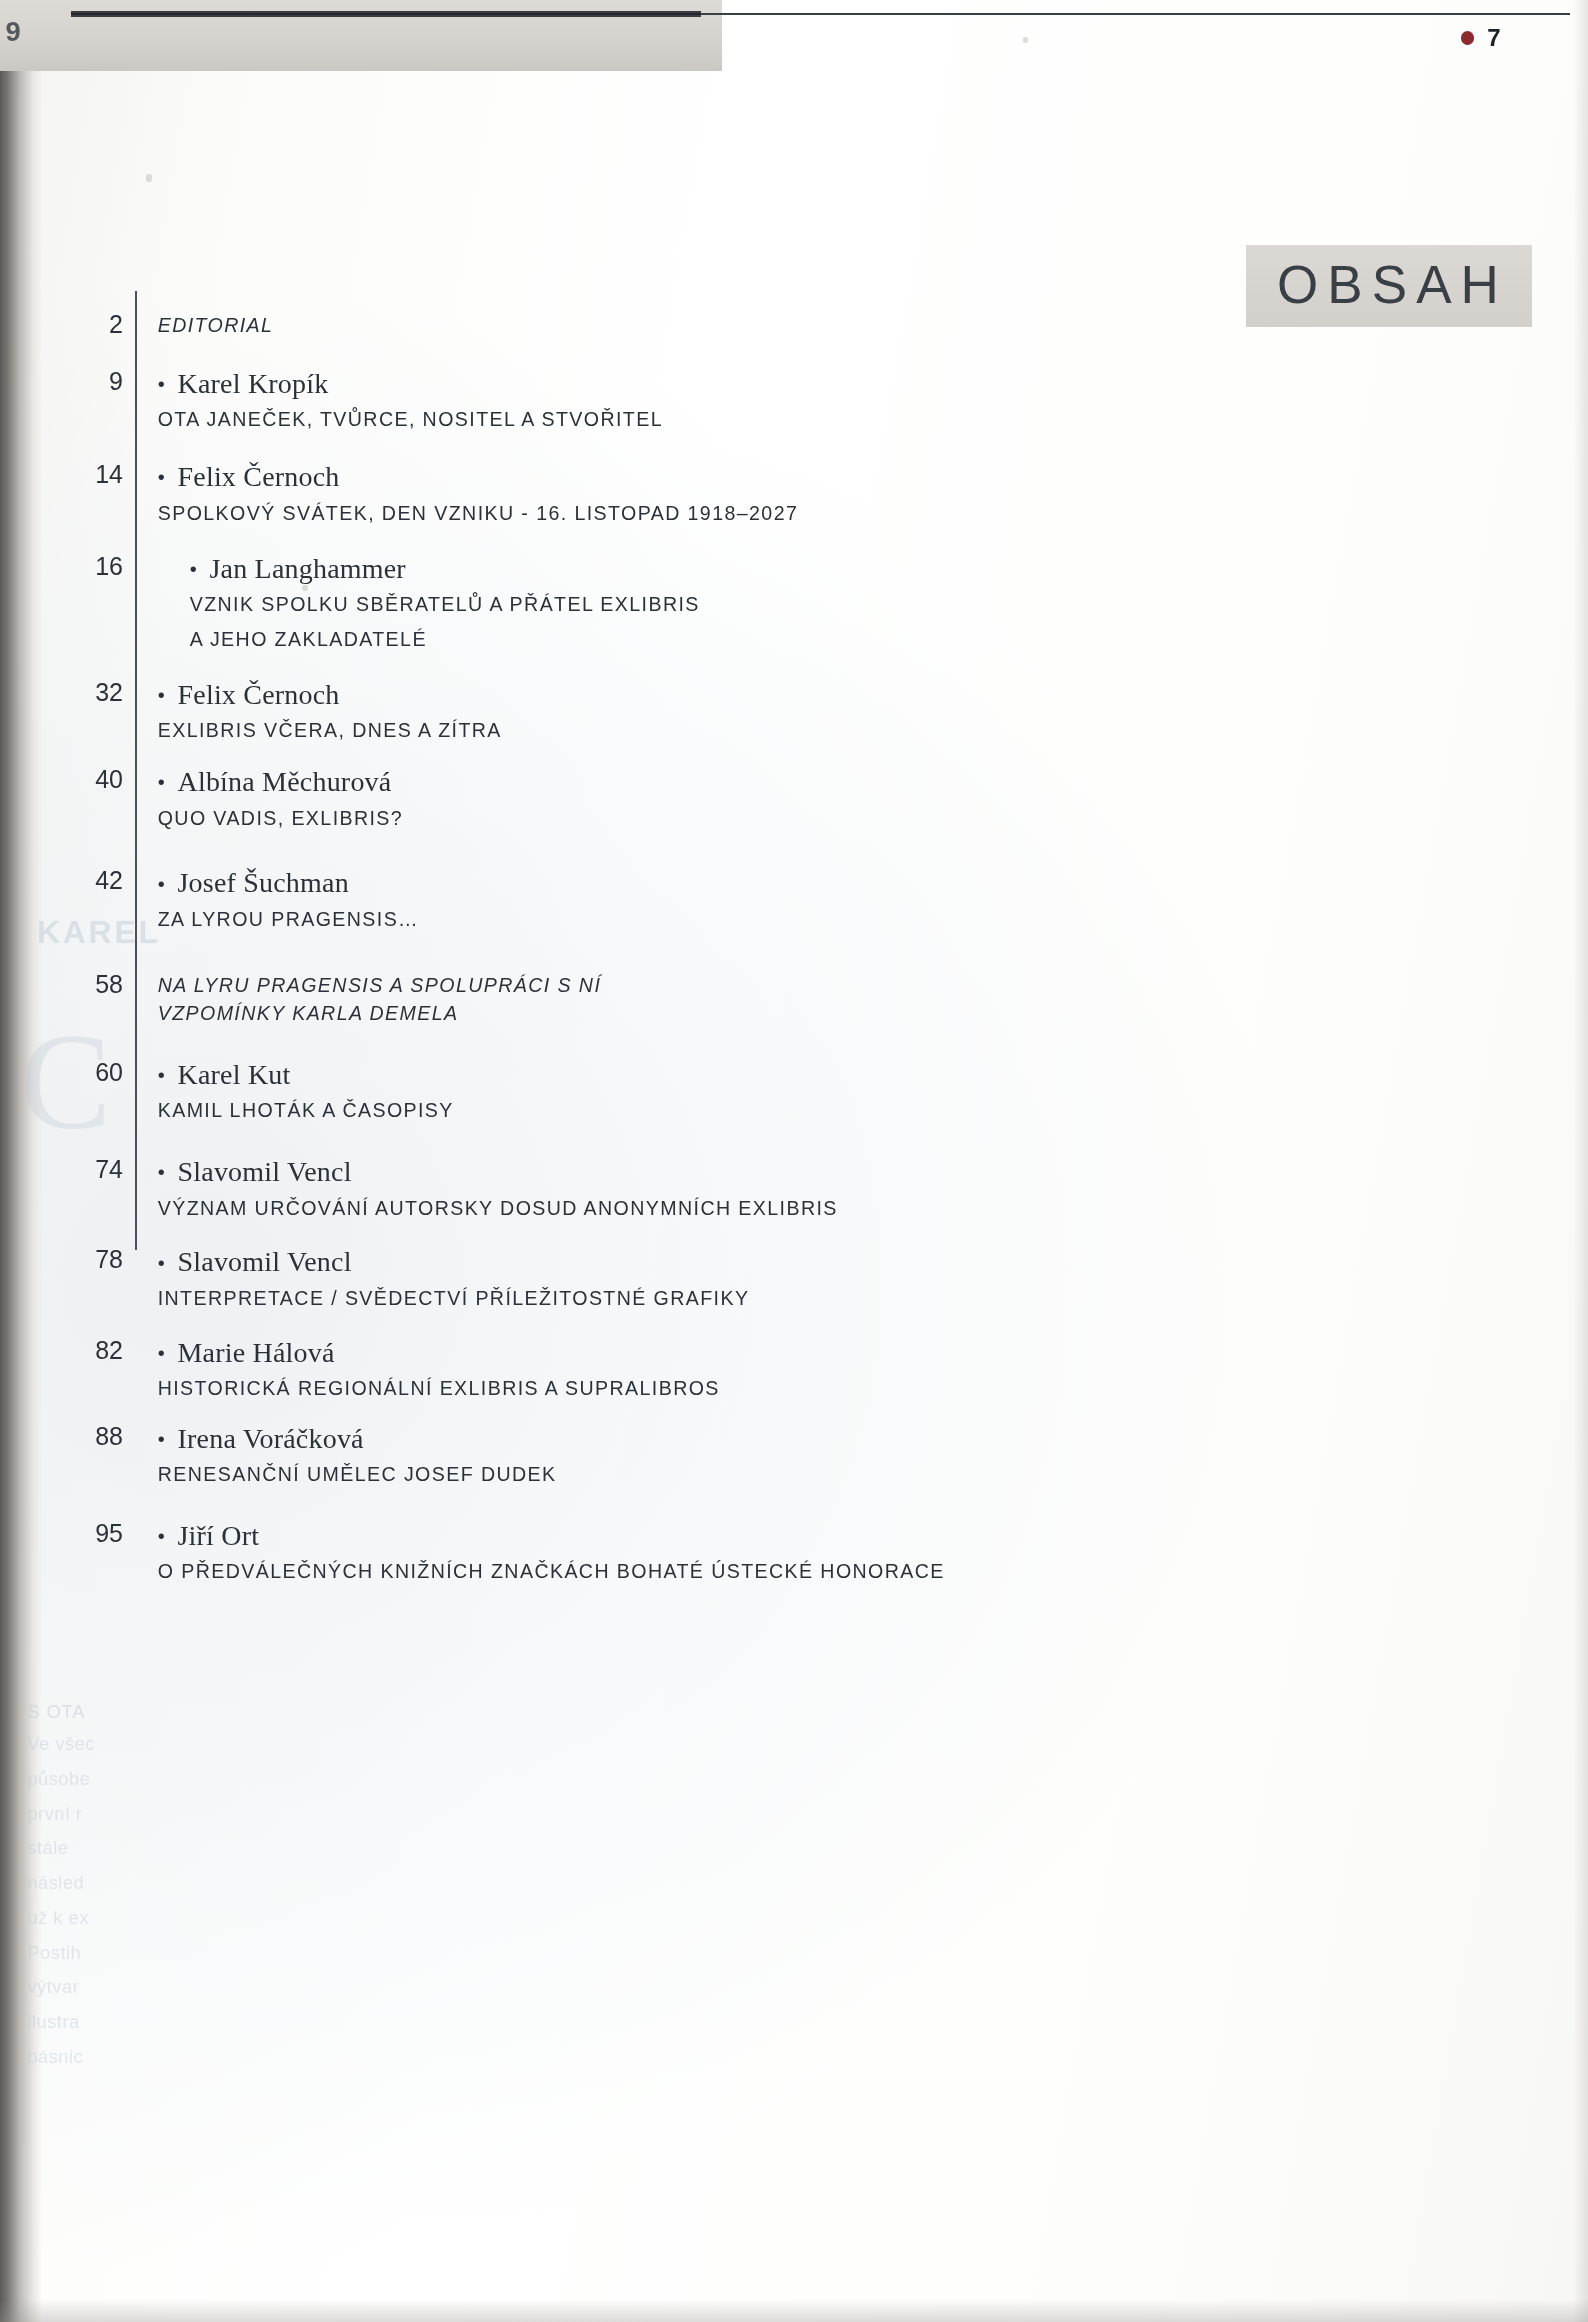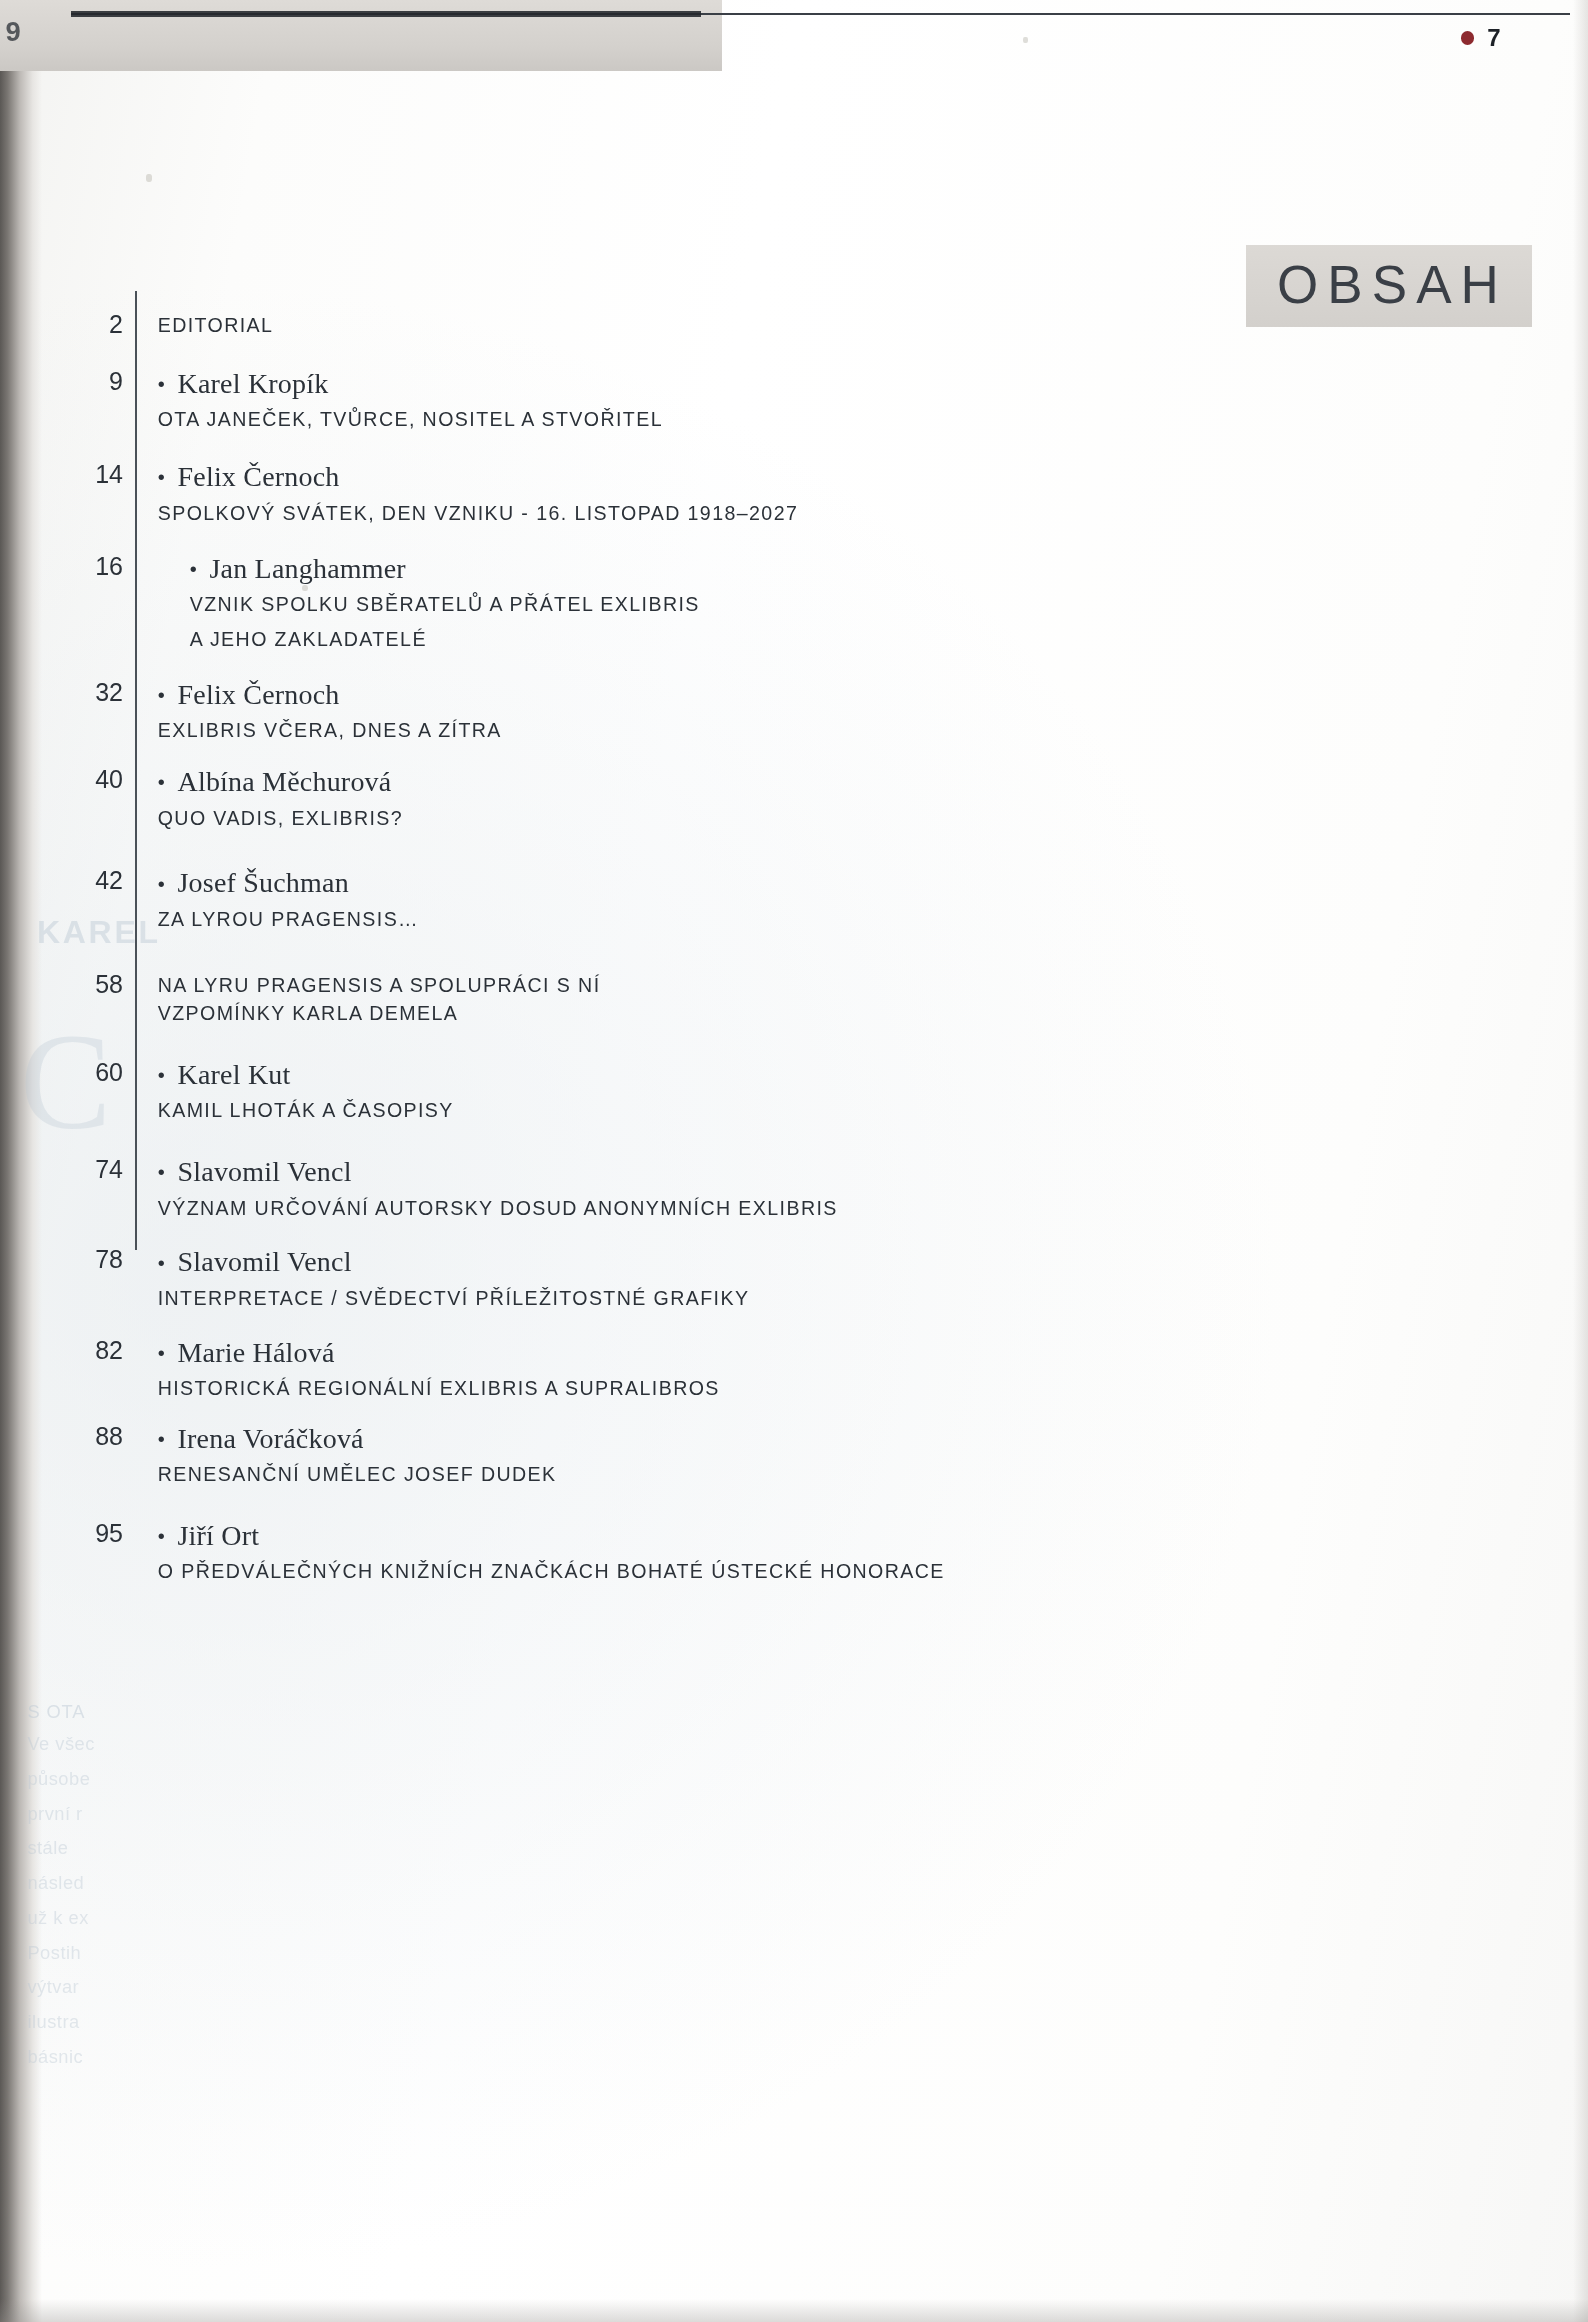--- a/index.html
+++ b/index.html
@@ -166,20 +166,21 @@
   .title-line {
     font-size: 19.6px;
     letter-spacing: 1.4px;
     color: #2b3138;
     line-height: 1.42;
     margin-top: 6.4px;
     white-space: nowrap;
   }
   .title-line.plain {
     margin-top: 0;
+    font-style: italic;
   }
   .entry.no-author .entry-body {
     padding-top: 1.8px;
   }
 
   
   .ghost {
     position: absolute;
     color: #b9c6d2;
     opacity: .42;

